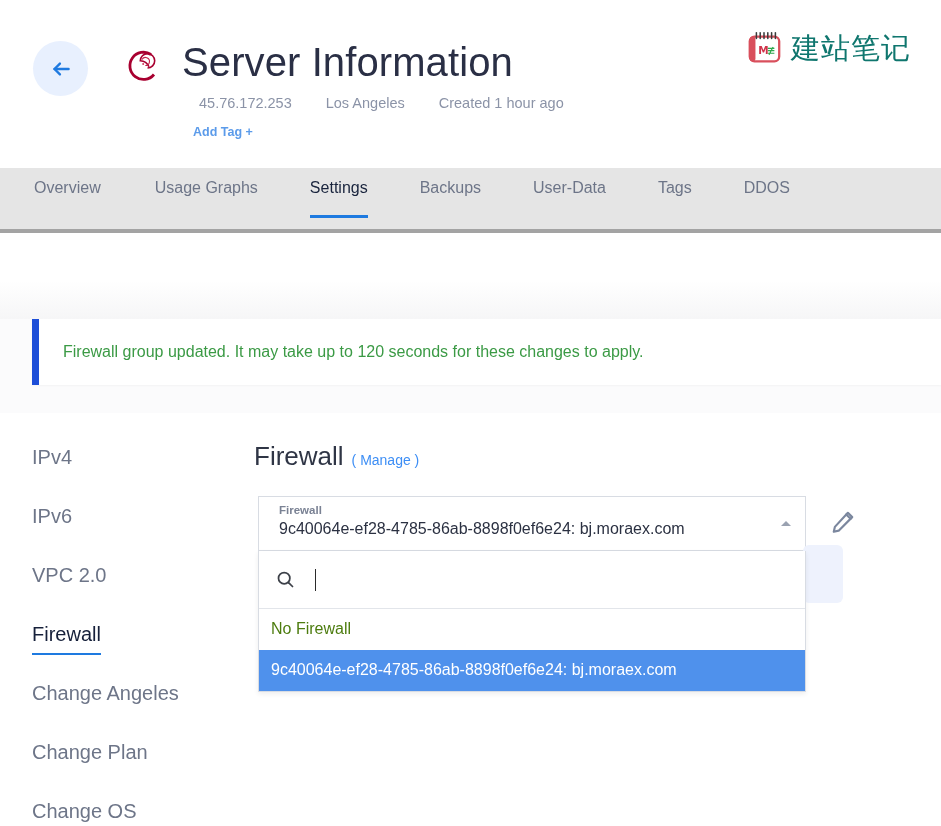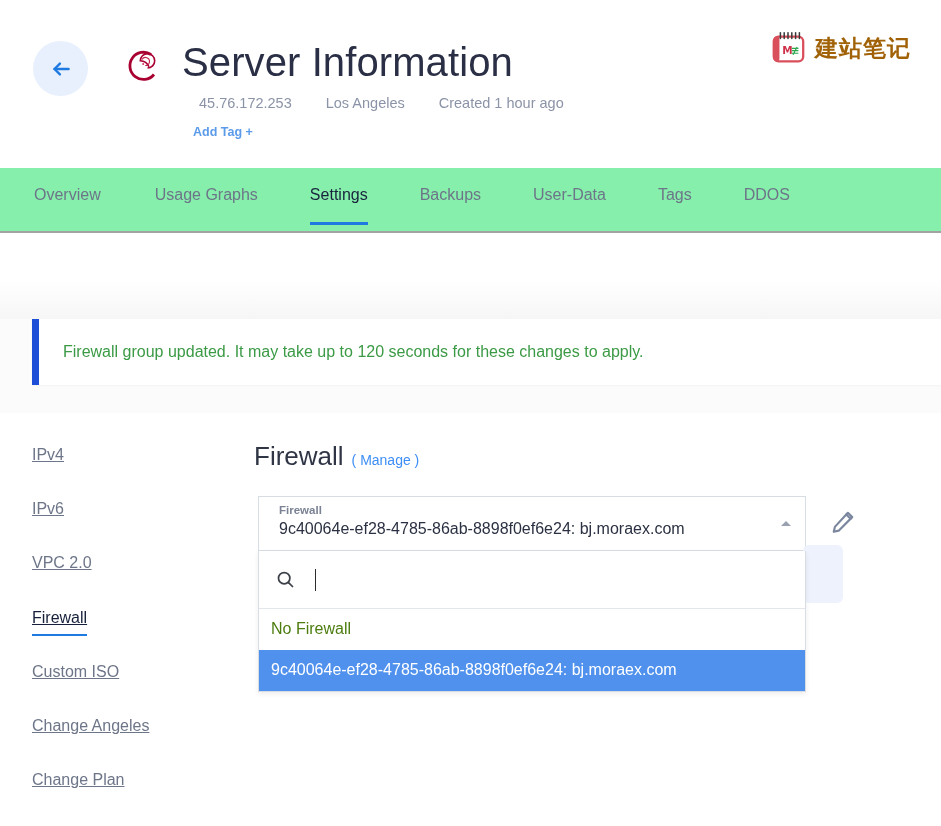--- a/index.html
+++ b/index.html
@@ -78,36 +78,36 @@
 
   .watermark {
     position: absolute;
     right: 30px; top: 29px;
     display: flex;
     align-items: center;
     gap: 8px;
   }
   .wm-icon { width: 38px; height: 38px; display: block; }
   .wm-text {
-    font-size: 23px;
-    font-weight: bold;
-    color: #a16207;
+    font-size: 29px;
+    font-weight: normal;
+    color: #0f766e;
     letter-spacing: 1px;
     font-family: "DejaVu Sans", sans-serif;
     line-height: 1;
   }
 
   
   .tabs {
     position: relative;
     height: 65px;
-    background: #86efac;
-    border-bottom: 2px solid #a3a3a3;
-    display: flex;
-    align-items: center;
+    background: #e5e5e5;
+    border-bottom: 4px solid #a3a3a3;
+    display: flex;
+    align-items: flex-start;
     padding-left: 34px;
     gap: 0px;
   }
   .tab {
     position: relative;
     padding: 11px 26px 20px 26px;
     font-size: 16px;
     color: #6d7588;
     cursor: pointer;
     white-space: nowrap;
@@ -160,27 +160,26 @@
 
   
   .sidebar {
     width: 252px;
     padding-left: 32px;
     padding-top: 4px;
     flex: 0 0 252px;
   }
   .side-item {
     position: relative;
-    font-size: 16px;
+    font-size: 20px;
     color: #6d7588;
     padding: 0 0 35px 0;
     cursor: pointer;
     width: max-content;
     line-height: 1.2;
-    text-decoration: underline;
   }
   .side-item.active {
     color: #16203a;
   }
   .side-item.active::after {
     content: "";
     position: absolute;
     left: 0; right: 0;
     bottom: 26px;
     height: 2px;
@@ -377,21 +376,20 @@
 
   <div style="height:28px;background:#fbfbfc"></div>
 
   <div class="main">
 
     <div class="sidebar">
       <div class="side-item">IPv4</div>
       <div class="side-item">IPv6</div>
       <div class="side-item">VPC 2.0</div>
       <div class="side-item active">Firewall</div>
-      <div class="side-item">Custom ISO</div>
       <div class="side-item">Change Angeles</div>
       <div class="side-item">Change Plan</div>
       <div class="side-item">Change OS</div>
     </div>
 
     <div class="panel">
 
       <div class="panel-title-row">
         <span class="panel-title">Firewall</span>
         <a class="manage-link">( Manage )</a>

